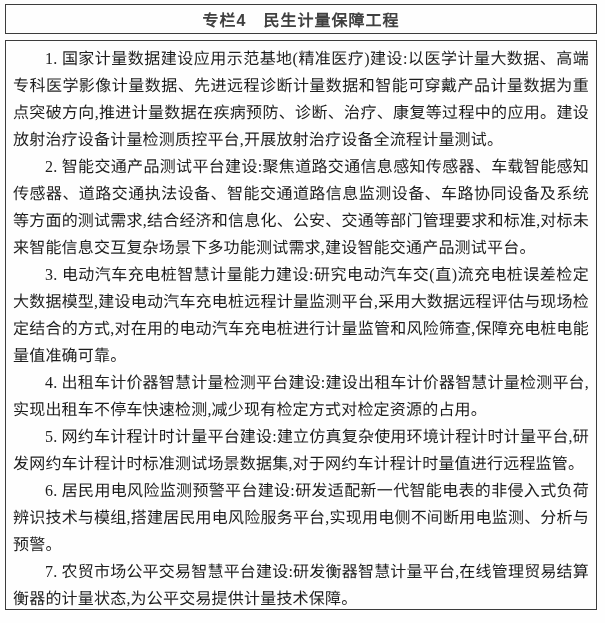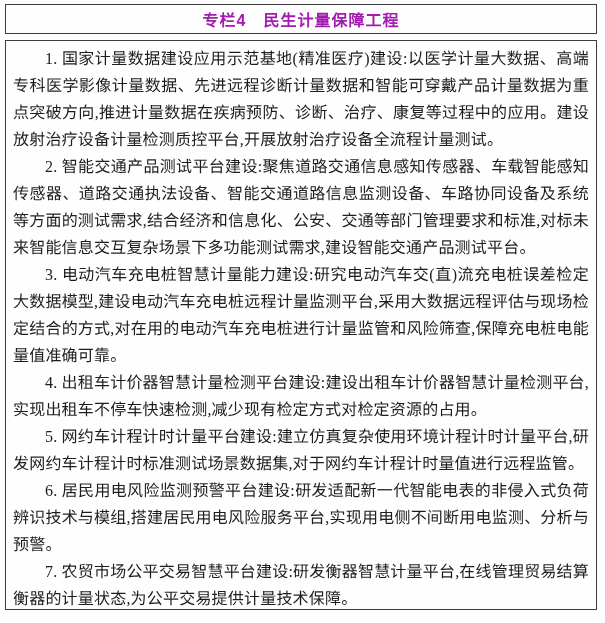--- a/index.html
+++ b/index.html
@@ -21,21 +21,21 @@
     border: 1px solid #3c3c3c;
     display: flex;
     align-items: center;
     justify-content: center;
   }
   .title-text {
     font-family: "Liberation Sans", "DejaVu Sans", sans-serif;
     font-weight: bold;
     font-size: 16px;
     letter-spacing: 1px;
-    color: #a21caf;
+    color: #404040;
     white-space: pre;
   }
   .body-box {
     position: absolute;
     left: 5px; top: 40px;
     width: 592px; height: 570px;
     border: 1px solid #3c3c3c;
     padding: 4px 7px 0 7px;
     overflow: hidden;
   }

